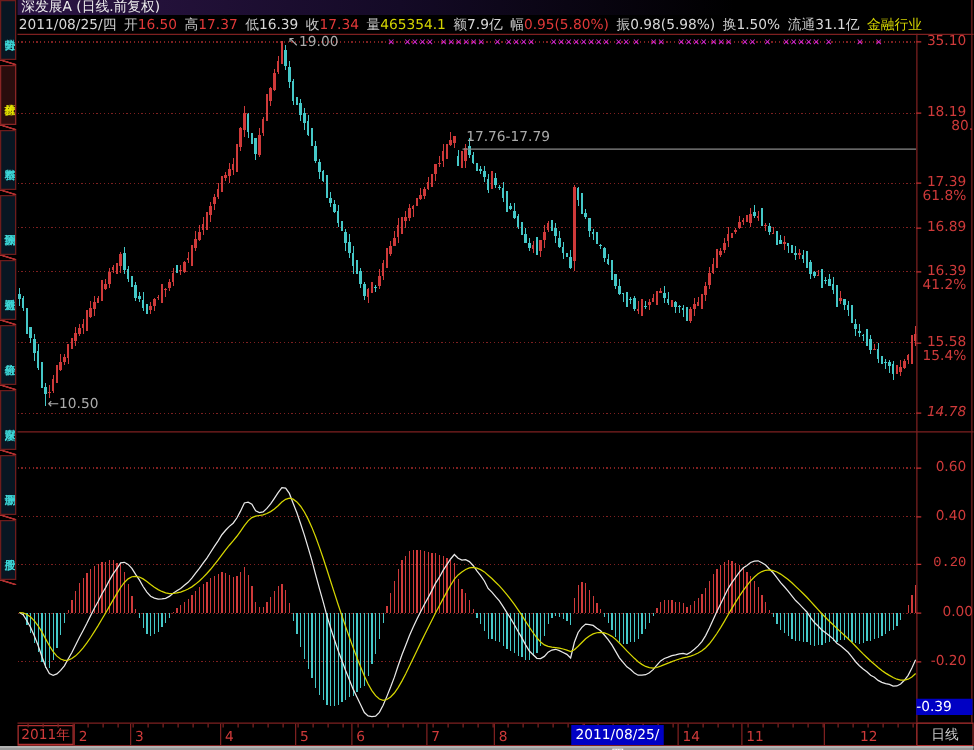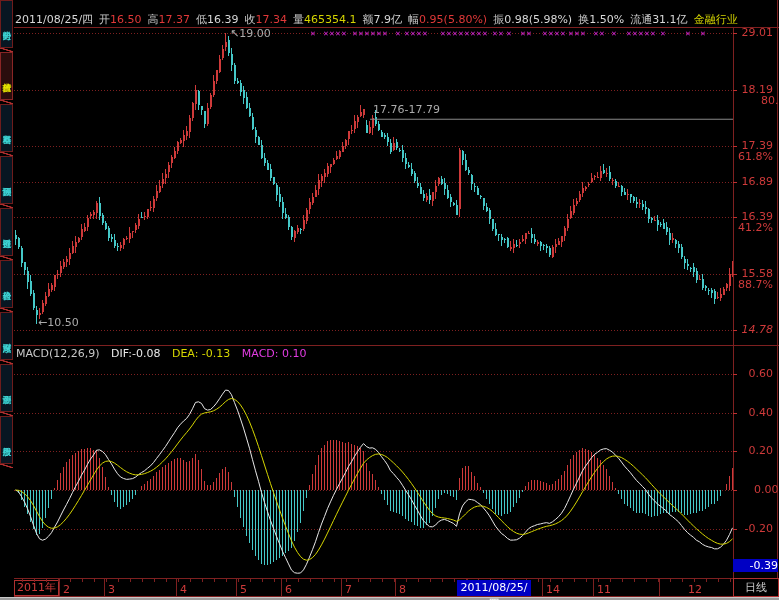--- a/index.html
+++ b/index.html
@@ -26,21 +26,21 @@
   #kline{position:absolute;left:14px;top:28px}
   #macd{position:absolute;left:14px;top:362px}
   #macdheader{position:absolute;left:16px;top:347px;height:13px;font-size:11px;line-height:13px;white-space:nowrap}
   #macdheader span{margin-right:8px}
   .ann{position:absolute;color:#ababab;font-size:11px;line-height:11px;white-space:nowrap}
   .sig{position:absolute;color:#dc28dc;font-size:7px;line-height:7px}
   
   .axlabel{position:absolute;left:735px;width:38px;text-align:right;font-size:11px;line-height:12px;color:#cf3a3a;white-space:nowrap}
   .axtick{position:absolute;left:733px;width:4px;height:1px;background:#c03030}
   #macdcursor{position:absolute;left:733px;width:45px;height:13px;background:#0000c4;color:#fff;
-              font-size:11px;line-height:13px;text-align:right}
+              font-size:11px;line-height:13px;text-align:left}
   
   #dateaxis{position:absolute;left:14px;top:578px;width:719px;height:19px;border-top:1px solid #7e2020;border-bottom:1px solid #7e2020}
   .dtick{position:absolute;top:0;width:1px;height:3px;background:#7e2020}
   .msep{position:absolute;top:0;width:1px;height:19px;background:#7e2020}
   .mlabel{position:absolute;top:4px;font-size:11px;color:#cf3a3a;white-space:nowrap}
   #yearbox{position:absolute;left:0;top:1px;width:45px;height:16px;border:1px solid #b03030;color:#cf3a3a;
            font-size:11px;line-height:14px;text-align:center}
   #cursorbox{position:absolute;top:1px;height:16px;background:#0000c4;color:#fff;font-size:11px;line-height:16px;text-align:center;z-index:3}
   #periodbox{position:absolute;left:733px;top:578px;width:46px;height:19px;border:1px solid #b03030;color:#c8c8c8;
              font-size:11px;line-height:17px;text-align:center;background:#000}
@@ -65,20 +65,23 @@
       <div class="tab">分价格表</div>
       <div class="tabgap"></div>
       <div class="tab">东财深度</div>
       <div class="tabgap"></div>
       <div class="tab">个股评测</div>
       <div class="tabgap"></div>
       <div class="tab">个股股搜</div>
       <div class="tabgap"></div>
     </div>
 
+  <div id="titlebar">
+    <span id="title">深发展A (日线.前复权)</span>
+  </div>
 
   <div id="infobar"><span style="color: rgb(216, 216, 216); margin-right: 6px;">2011/08/25/四</span><span style="color: rgb(200, 200, 200); margin-right: 0px;">开</span><span style="color: rgb(224, 56, 56); margin-right: 6px;">16.50</span><span style="color: rgb(200, 200, 200); margin-right: 0px;">高</span><span style="color: rgb(224, 56, 56); margin-right: 6px;">17.37</span><span style="color: rgb(200, 200, 200); margin-right: 0px;">低</span><span style="color: rgb(216, 216, 216); margin-right: 6px;">16.39</span><span style="color: rgb(200, 200, 200); margin-right: 0px;">收</span><span style="color: rgb(224, 56, 56); margin-right: 6px;">17.34</span><span style="color: rgb(200, 200, 200); margin-right: 0px;">量</span><span style="color: rgb(212, 212, 0); margin-right: 6px;">465354.1</span><span style="color: rgb(200, 200, 200); margin-right: 0px;">额</span><span style="color: rgb(216, 216, 216); margin-right: 6px;">7.9亿</span><span style="color: rgb(200, 200, 200); margin-right: 0px;">幅</span><span style="color: rgb(224, 56, 56); margin-right: 6px;">0.95(5.80%)</span><span style="color: rgb(200, 200, 200); margin-right: 0px;">振</span><span style="color: rgb(216, 216, 216); margin-right: 6px;">0.98(5.98%)</span><span style="color: rgb(200, 200, 200); margin-right: 0px;">换</span><span style="color: rgb(216, 216, 216); margin-right: 6px;">1.50%</span><span style="color: rgb(200, 200, 200); margin-right: 0px;">流通</span><span style="color: rgb(216, 216, 216); margin-right: 6px;">31.1亿</span><span style="color: rgb(212, 212, 0); margin-right: 0px;">金融行业</span></div>
 
   <div class="hline" style="left:14px;top:27px;width:765px"></div>
   <div class="hline" style="left:14px;top:345px;width:765px"></div>
   <div class="vline" style="left:733px;top:27px;height:570px"></div>
   <div class="vline" style="left:777px;top:0;height:597px"></div>
 
   <svg id="kline" width="719" height="317" viewBox="0 0 719 317">
       <g stroke="#7e2020" stroke-dasharray="1 2" shape-rendering="crispEdges">
@@ -572,26 +575,20 @@
         <line x1="718.5" x2="718.5" y1="233.0486653764099" y2="248.67100233621898" stroke="#cf3a3a" stroke-width="1"></line>
         <rect x="717.5" y="239.23246089774366" width="2" height="5.84112641231718" fill="#cf3a3a"></rect>
       </g>
       <line x1="356" x2="719" y1="91.24000000000011" y2="91.24000000000011" stroke="#8a8a8a" stroke-width="1"></line>
     </svg>
 
   <div class="ann" style="left:230px;top:28px">↖19.00</div>
   <div class="ann" style="left:38px;top:317px">←10.50</div>
   <div class="ann" style="left:373px;top:104px">17.76-17.79</div>
 
-  <div id="macdheader">
-    <span style="color:#c8c8c8">MACD(12,26,9)</span>
-    <span style="color:#e8e8e8">DIF:-0.08</span>
-    <span style="color:#d6d600">DEA: -0.13</span>
-    <span style="color:#e23ce2">MACD: 0.10</span>
-  </div>
 
   <svg id="macd" width="719" height="216" viewBox="0 0 719 216">
       <g stroke="#7e2020" stroke-dasharray="1 2" shape-rendering="crispEdges">
         <line x1="0" x2="719" y1="12.400000000000006" y2="12.400000000000006"></line>
         <line x1="0" x2="719" y1="51.099999999999994" y2="51.099999999999994"></line>
         <line x1="0" x2="719" y1="89.8" y2="89.8"></line>
         <line x1="0" x2="719" y1="128.5" y2="128.5"></line>
         <line x1="0" x2="719" y1="167.2" y2="167.2"></line>
       </g>
       <g shape-rendering="crispEdges">
@@ -972,40 +969,40 @@
     <div class="sig" style="left: 611px; top: 31px;">✕</div>
     <div class="sig" style="left: 626px; top: 31px;">✕</div>
     <div class="sig" style="left: 632px; top: 31px;">✕</div>
     <div class="sig" style="left: 638px; top: 31px;">✕</div>
     <div class="sig" style="left: 644px; top: 31px;">✕</div>
     <div class="sig" style="left: 650px; top: 31px;">✕</div>
     <div class="sig" style="left: 660px; top: 31px;">✕</div>
     <div class="sig" style="left: 685px; top: 31px;">✕</div>
     <div class="sig" style="left: 700px; top: 31px;">✕</div>
     <div class="axtick" style="top: 33px;"></div>
-    <div class="axlabel" style="top: 27px;">29.01</div>
+    <div class="axlabel" style="top: 27px;">35.10</div>
     <div class="axtick" style="top: 90.024px;"></div>
     <div class="axlabel" style="top: 84.024px;">18.19</div>
     <div class="axlabel" style="top: 95.024px; margin-left: 23px;">80.9%</div>
     <div class="axtick" style="top: 146.344px;"></div>
     <div class="axlabel" style="top: 140.344px;">17.39</div>
     <div class="axlabel" style="top: 151.344px;">61.8%</div>
     <div class="axtick" style="top: 181.544px;"></div>
     <div class="axlabel" style="top: 175.544px;">16.89</div>
     <div class="axtick" style="top: 216.744px;"></div>
     <div class="axlabel" style="top: 210.744px;">16.39</div>
     <div class="axlabel" style="top: 221.744px;">41.2%</div>
     <div class="axtick" style="top: 273.768px;"></div>
     <div class="axlabel" style="top: 267.768px;">15.58</div>
-    <div class="axlabel" style="top: 278.768px;">88.7%</div>
+    <div class="axlabel" style="top: 278.768px;">15.4%</div>
     <div class="axtick" style="top: 330.088px;"></div>
     <div class="axlabel" style="top: 324.088px; font-style: italic;">14.78</div>
     <div class="axtick" style="top: 373.9px;"></div>
     <div class="axlabel" style="top: 367.9px;">0.60</div>
     <div class="axtick" style="top: 412.6px;"></div>
     <div class="axlabel" style="top: 406.6px;">0.40</div>
     <div class="axtick" style="top: 451.3px;"></div>
-    <div class="axlabel" style="top: 445.3px;">0.20</div>
+    <div class="axlabel" style="top: 445.3px; font-family: Liberation Mono, monospace;">0.20</div>
     <div class="axtick" style="top: 490px;"></div>
     <div class="axlabel" style="top: 484px; padding-left: 19px;">0.00</div>
     <div class="axtick" style="top: 528.7px;"></div>
     <div class="axlabel" style="top: 522.7px;">-0.20</div>
   </div>
 
 </body></html>

